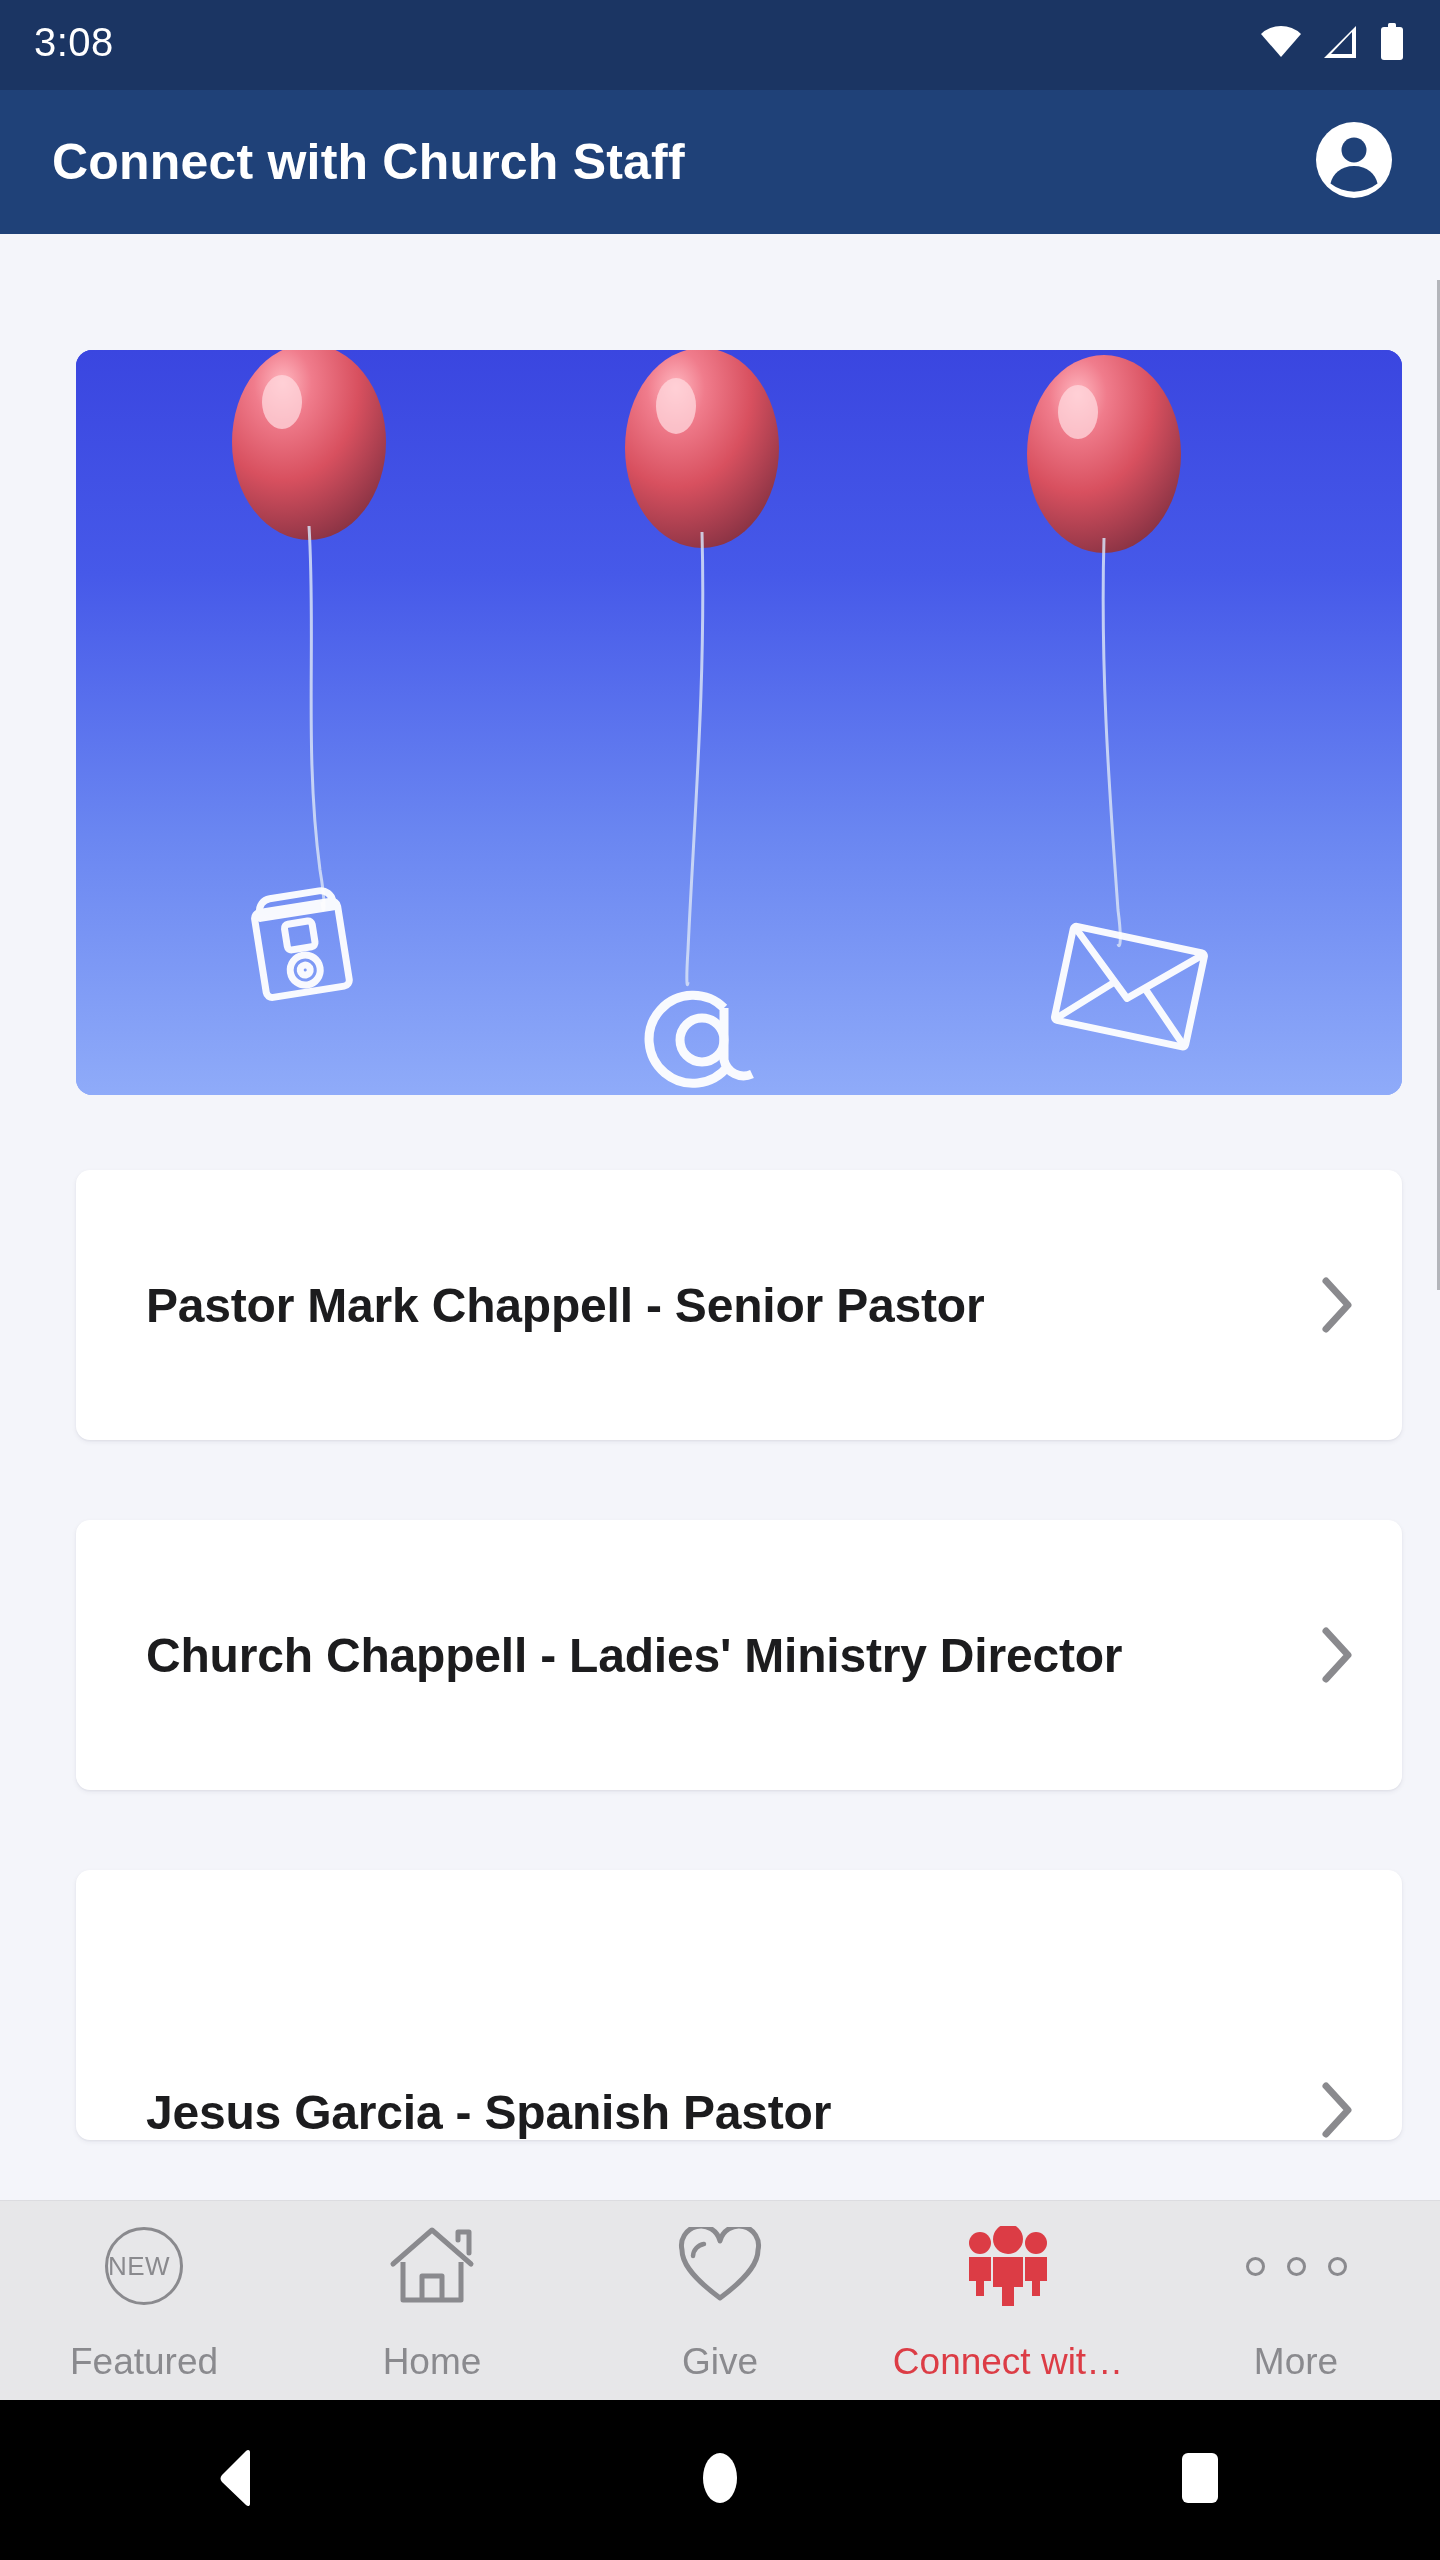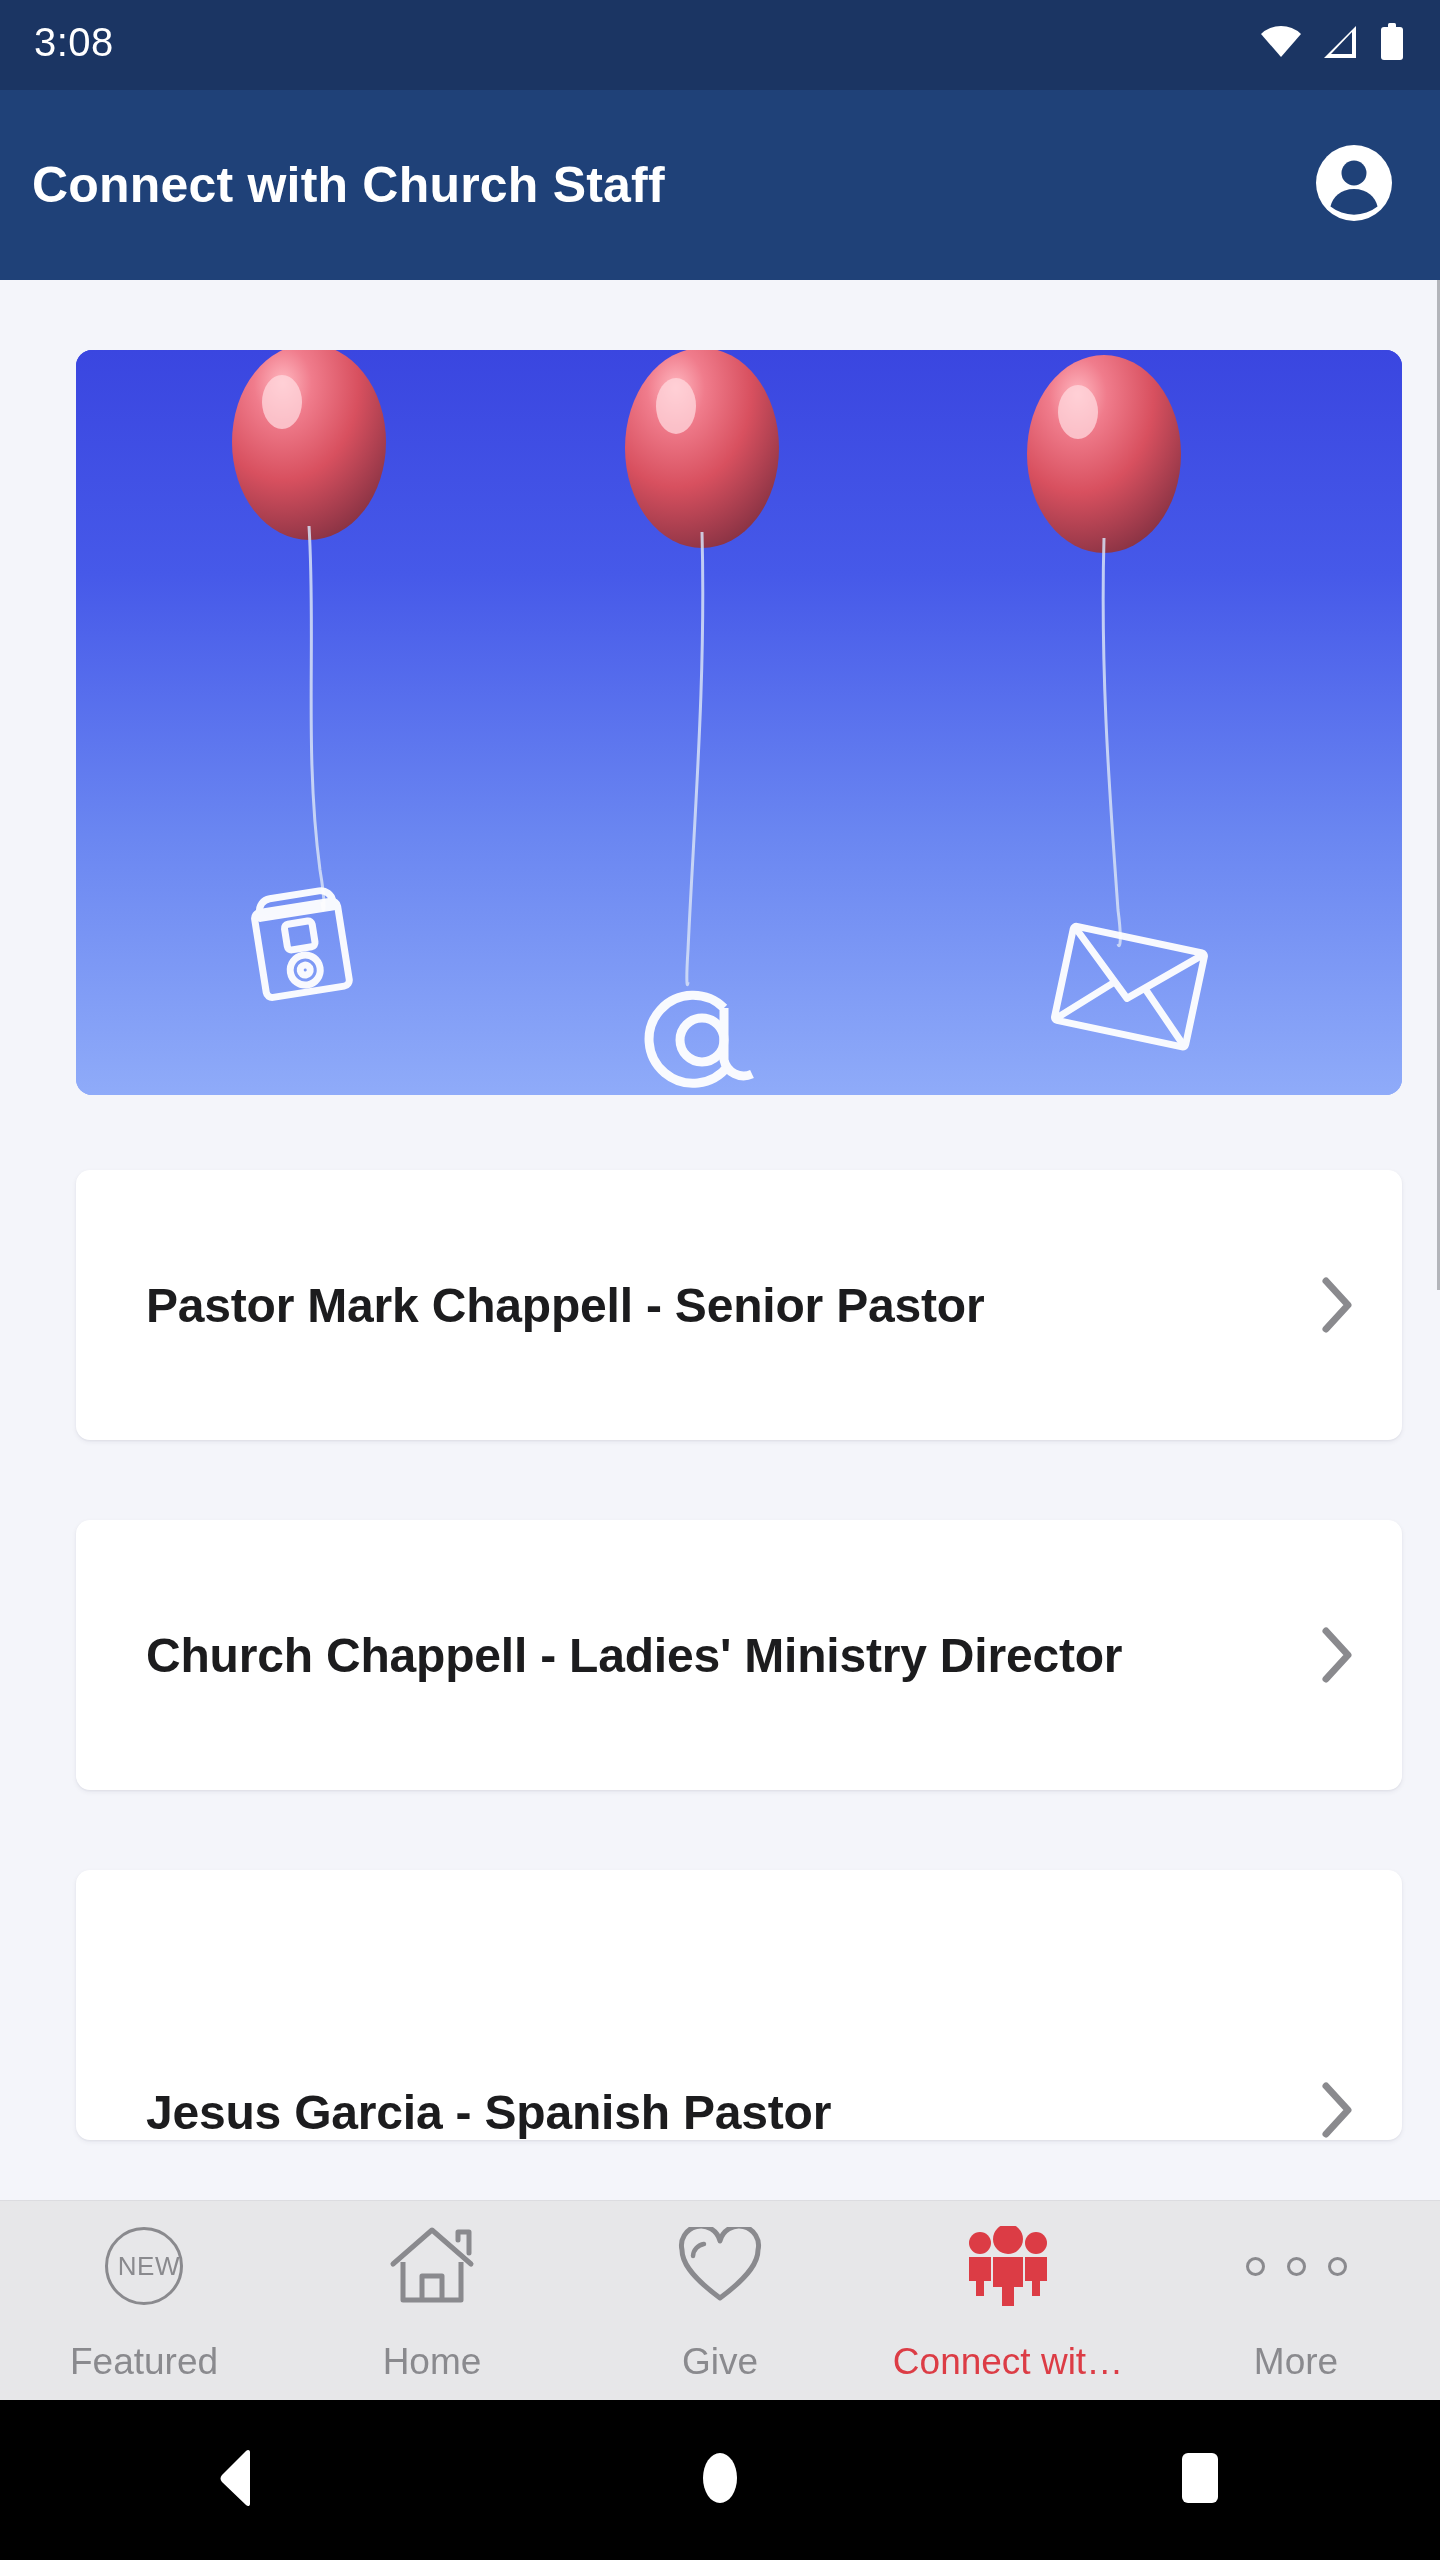--- a/index.html
+++ b/index.html
@@ -21,24 +21,24 @@
   }
   .status-time {
     color:#ffffff; font-size:40px; font-weight:400; letter-spacing:0.5px;
     line-height:1;
   }
   .status-icons { display:flex; align-items:center; gap:20px; }
   .status-icons svg { display:block; }
 
   
   .app-bar {
-    position:absolute; top:90px; left:0; width:1440px; height:190px;
+    position:absolute; top:90px; left:0; width:1440px; height:144px;
     background:#1f4178;
     display:flex; align-items:center; justify-content:space-between;
-    padding:0 44px 0 32px;
+    padding:0 44px 0 52px;
   }
   .app-title {
     color:#ffffff; font-size:50px; font-weight:bold; letter-spacing:0.2px;
     white-space:nowrap;
   }
   .account-btn {
     width:84px; height:84px; display:flex; align-items:center; justify-content:center;
     cursor:pointer;
   }
 
@@ -99,21 +99,21 @@
     margin-bottom:6px;
   }
   .tab-label {
     font-size:37px; color:#8a8a8e; line-height:1;
     max-width:100%; overflow:hidden; text-overflow:ellipsis; white-space:nowrap;
     text-align:center; padding:0 4px;margin-top:28px;
   }
   .tab.active .tab-label { color:#dc3c45; }
   .new-badge {
     width:78px; height:78px; border:3px solid #8a8a8e; border-radius:50%;
-    display:flex; align-items:center; justify-content:flex-end;
+    display:flex; align-items:center; justify-content:flex-start;
   }
   .new-badge span { font-size:26px; color:#8a8a8e; letter-spacing:0.5px; }
   .dots { display:flex; gap:22px; align-items:center; }
   .dots i {
     display:block; width:19px; height:19px; border-radius:50%;
     border:3px solid #8a8a8e;
   }
 
   
   .android-nav {

